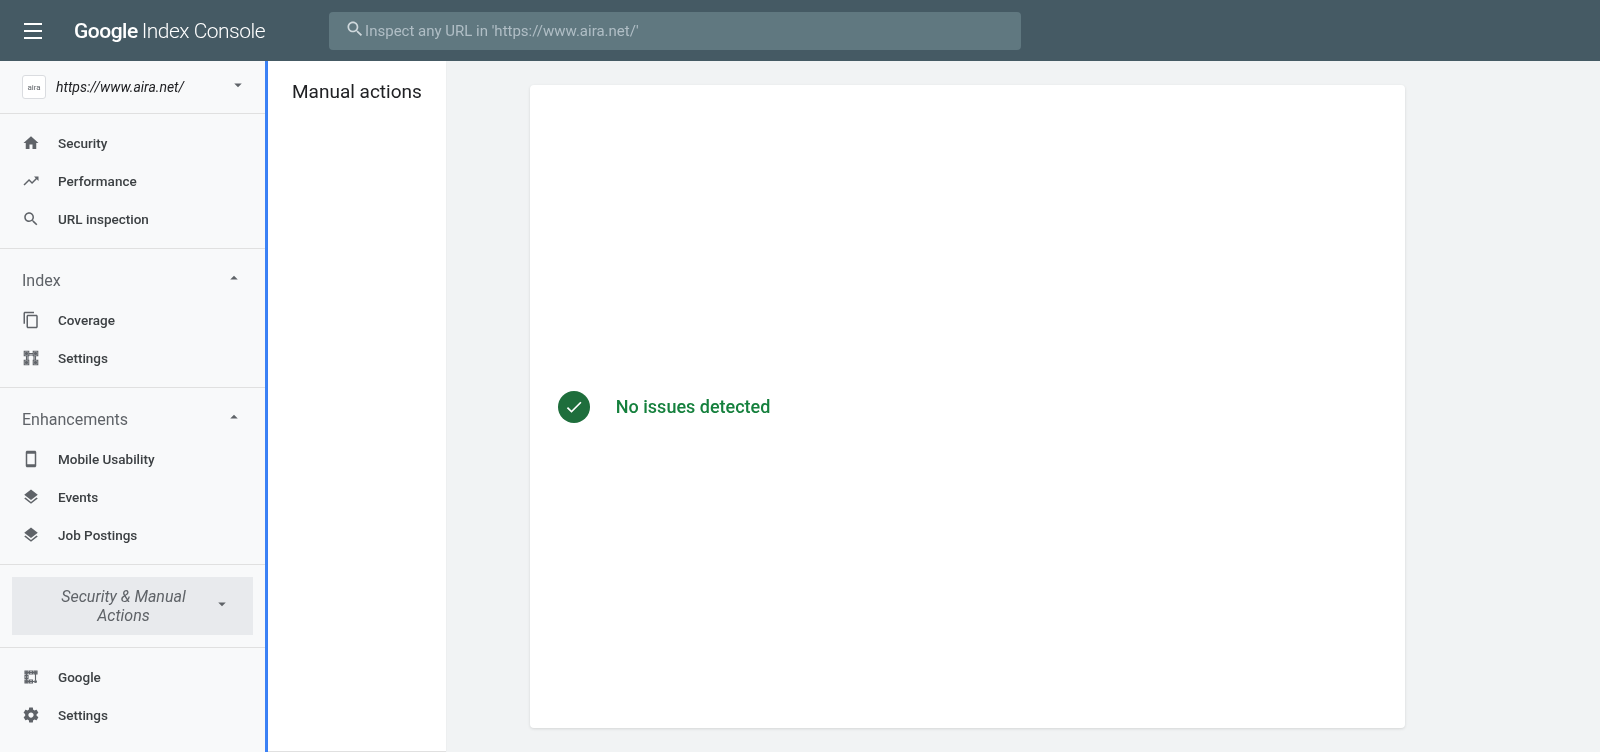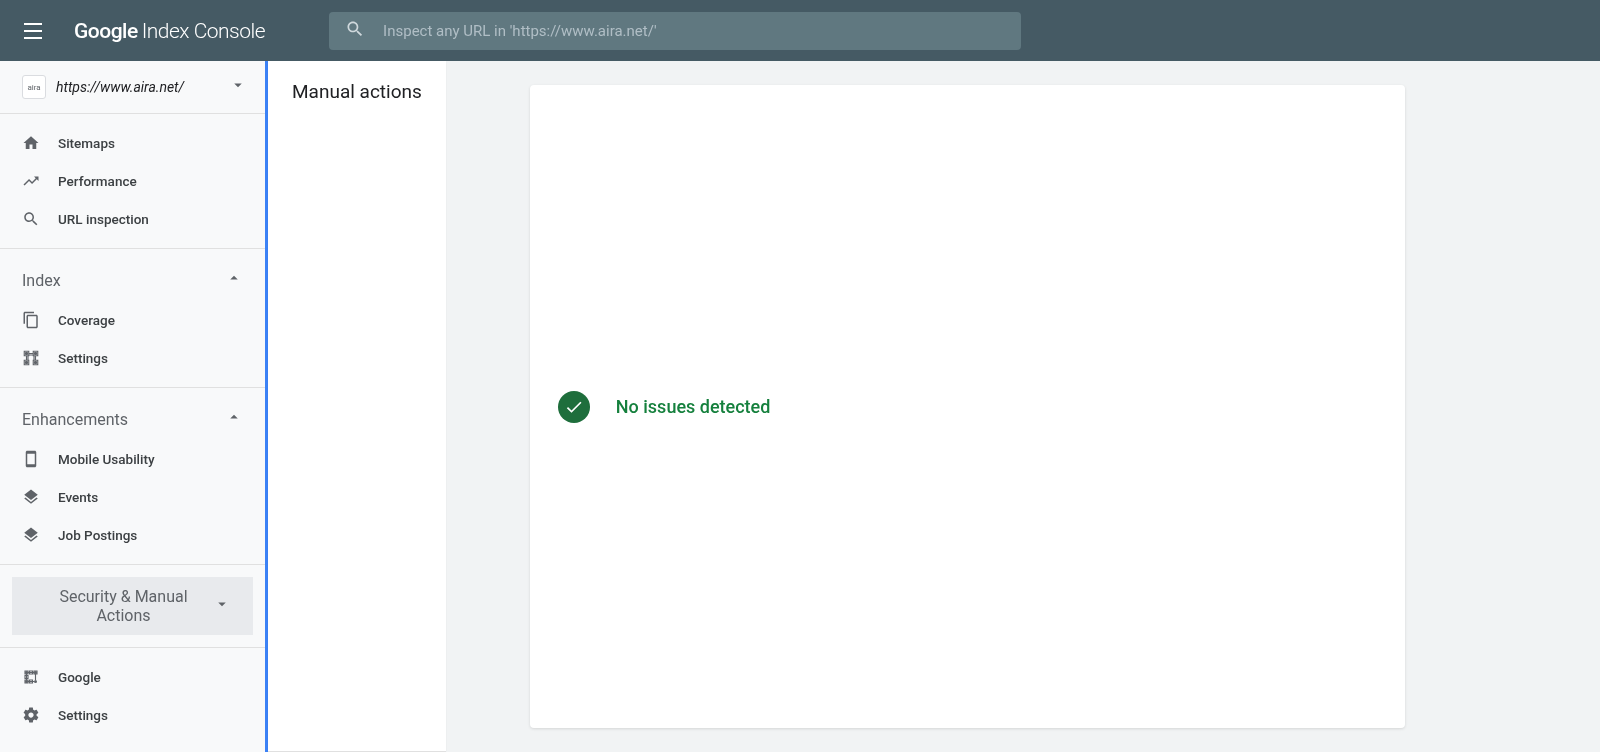--- a/index.html
+++ b/index.html
@@ -55,21 +55,20 @@
     }
     .search-box {
       margin-left: 46px;
       background: #607880;
       height: 38px;
       width: 692px;
       border-radius: 4px;
       display: flex;
       align-items: center;
       padding: 0 16px;
-      gap: 18px;
     }
     .search-icon svg {
       width: 20px;
       height: 20px;
       fill: #cfd8dc;
     }
     .search-box input {
       background: transparent;
       border: none;
       outline: none;
@@ -253,21 +252,21 @@
       </span>
     </div>
 
     <div class="nav-section">
       <div class="nav-item">
         <span class="nav-item-icon">
           <svg viewBox="0 0 24 24">
               <path d="M10 20v-6h4v6h5v-8h3L12 3 2 12h3v8z"></path>
             </svg>
         </span>
-        <span>Sitemaps</span>
+        <span>Security</span>
       </div>
       <div class="nav-item">
         <span class="nav-item-icon">
           <svg viewBox="0 0 24 24">
               <path d="M16 6l2.29 2.29-4.88 4.88-4-4L2 16.59 3.41 18l6-6 4 4 6.3-6.29L22 12V6z"></path>
             </svg>
         </span>
         <span>Performance</span>
       </div>
       <div class="nav-item">
@@ -339,21 +338,21 @@
       <div class="nav-item">
         <span class="nav-item-icon">
           <svg viewBox="0 0 24 24">
               <path d="M11.99 18.54l-7.37-5.73L3 14.07l9 7 9-7-1.63-1.27-7.38 5.74zM12 16l7.36-5.73L21 9l-9-7-9 7 1.63 1.27L12 16z"></path>
             </svg>
         </span>
         <span>Job Postings</span>
       </div>
     </div>
 
-    <div class="nav-section" style="padding:12px;">
+    <div class="nav-section" style="padding:12px;font-style:italic;">
       <div class="nav-section-header active">
         <span>Security &amp; Manual Actions</span>
         <span class="chevron-icon">
           <svg viewBox="0 0 24 24">
               <path d="M7 10l5 5 5-5z"></path>
             </svg>
         </span>
       </div>
     </div>
 

